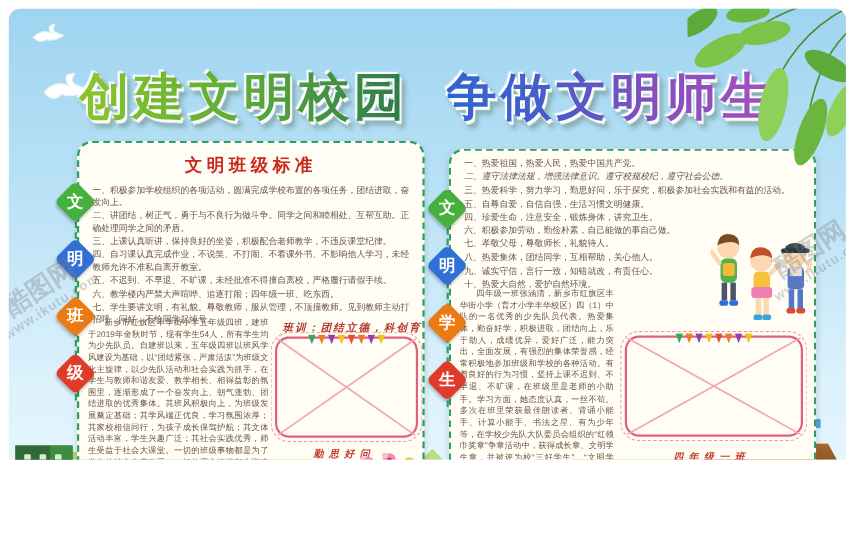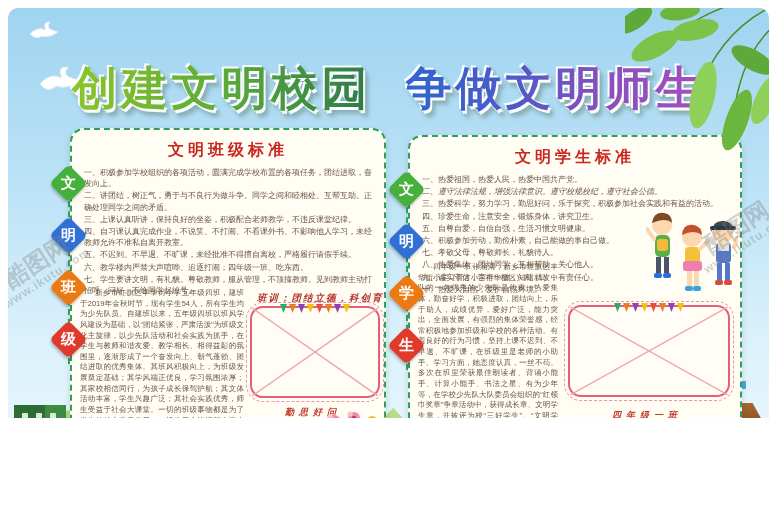--- a/index.html
+++ b/index.html
@@ -260,27 +260,26 @@
         </div>
       <div class="diamond d-orange" style="left:1px;top:108px;">
           <span>班</span>
         </div>
       <div class="diamond d-red" style="left:1px;top:160px;">
           <span>级</span>
         </div>
     </div>
 
     <div class="panel panel-right">
-      <div class="panel-title">文明学生标准</div>
       <div class="rules" style="margin-right:80px;">
         <div style="margin-right:-70px;">一、热爱祖国，热爱人民，热爱中国共产党。</div>
         <div style="margin-right:-70px;font-style:italic;">二、遵守法律法规，增强法律意识。遵守校规校纪，遵守社会公德。</div>
         <div style="margin-right:-70px;">三、热爱科学，努力学习，勤思好问，乐于探究，积极参加社会实践和有益的活动。</div>
+        <div>五、自尊自爱，自信自强，生活习惯文明健康。</div>
         <div>四、珍爱生命，注意安全，锻炼身体，讲究卫生。</div>
-        <div>五、自尊自爱，自信自强，生活习惯文明健康。</div>
         <div>六、积极参加劳动，勤俭朴素，自己能做的事自己做。</div>
         <div>七、孝敬父母，尊敬师长，礼貌待人。</div>
         <div>八、热爱集体，团结同学，互相帮助，关心他人。</div>
         <div>九、诚实守信，言行一致，知错就改，有责任心。</div>
         <div>十、热爱大自然，爱护自然环境。</div>
       </div>
 
       <svg style="position:absolute;right:2px;top:62px;" width="92" height="110" viewBox="0 0 92 110">
 
         <g>

